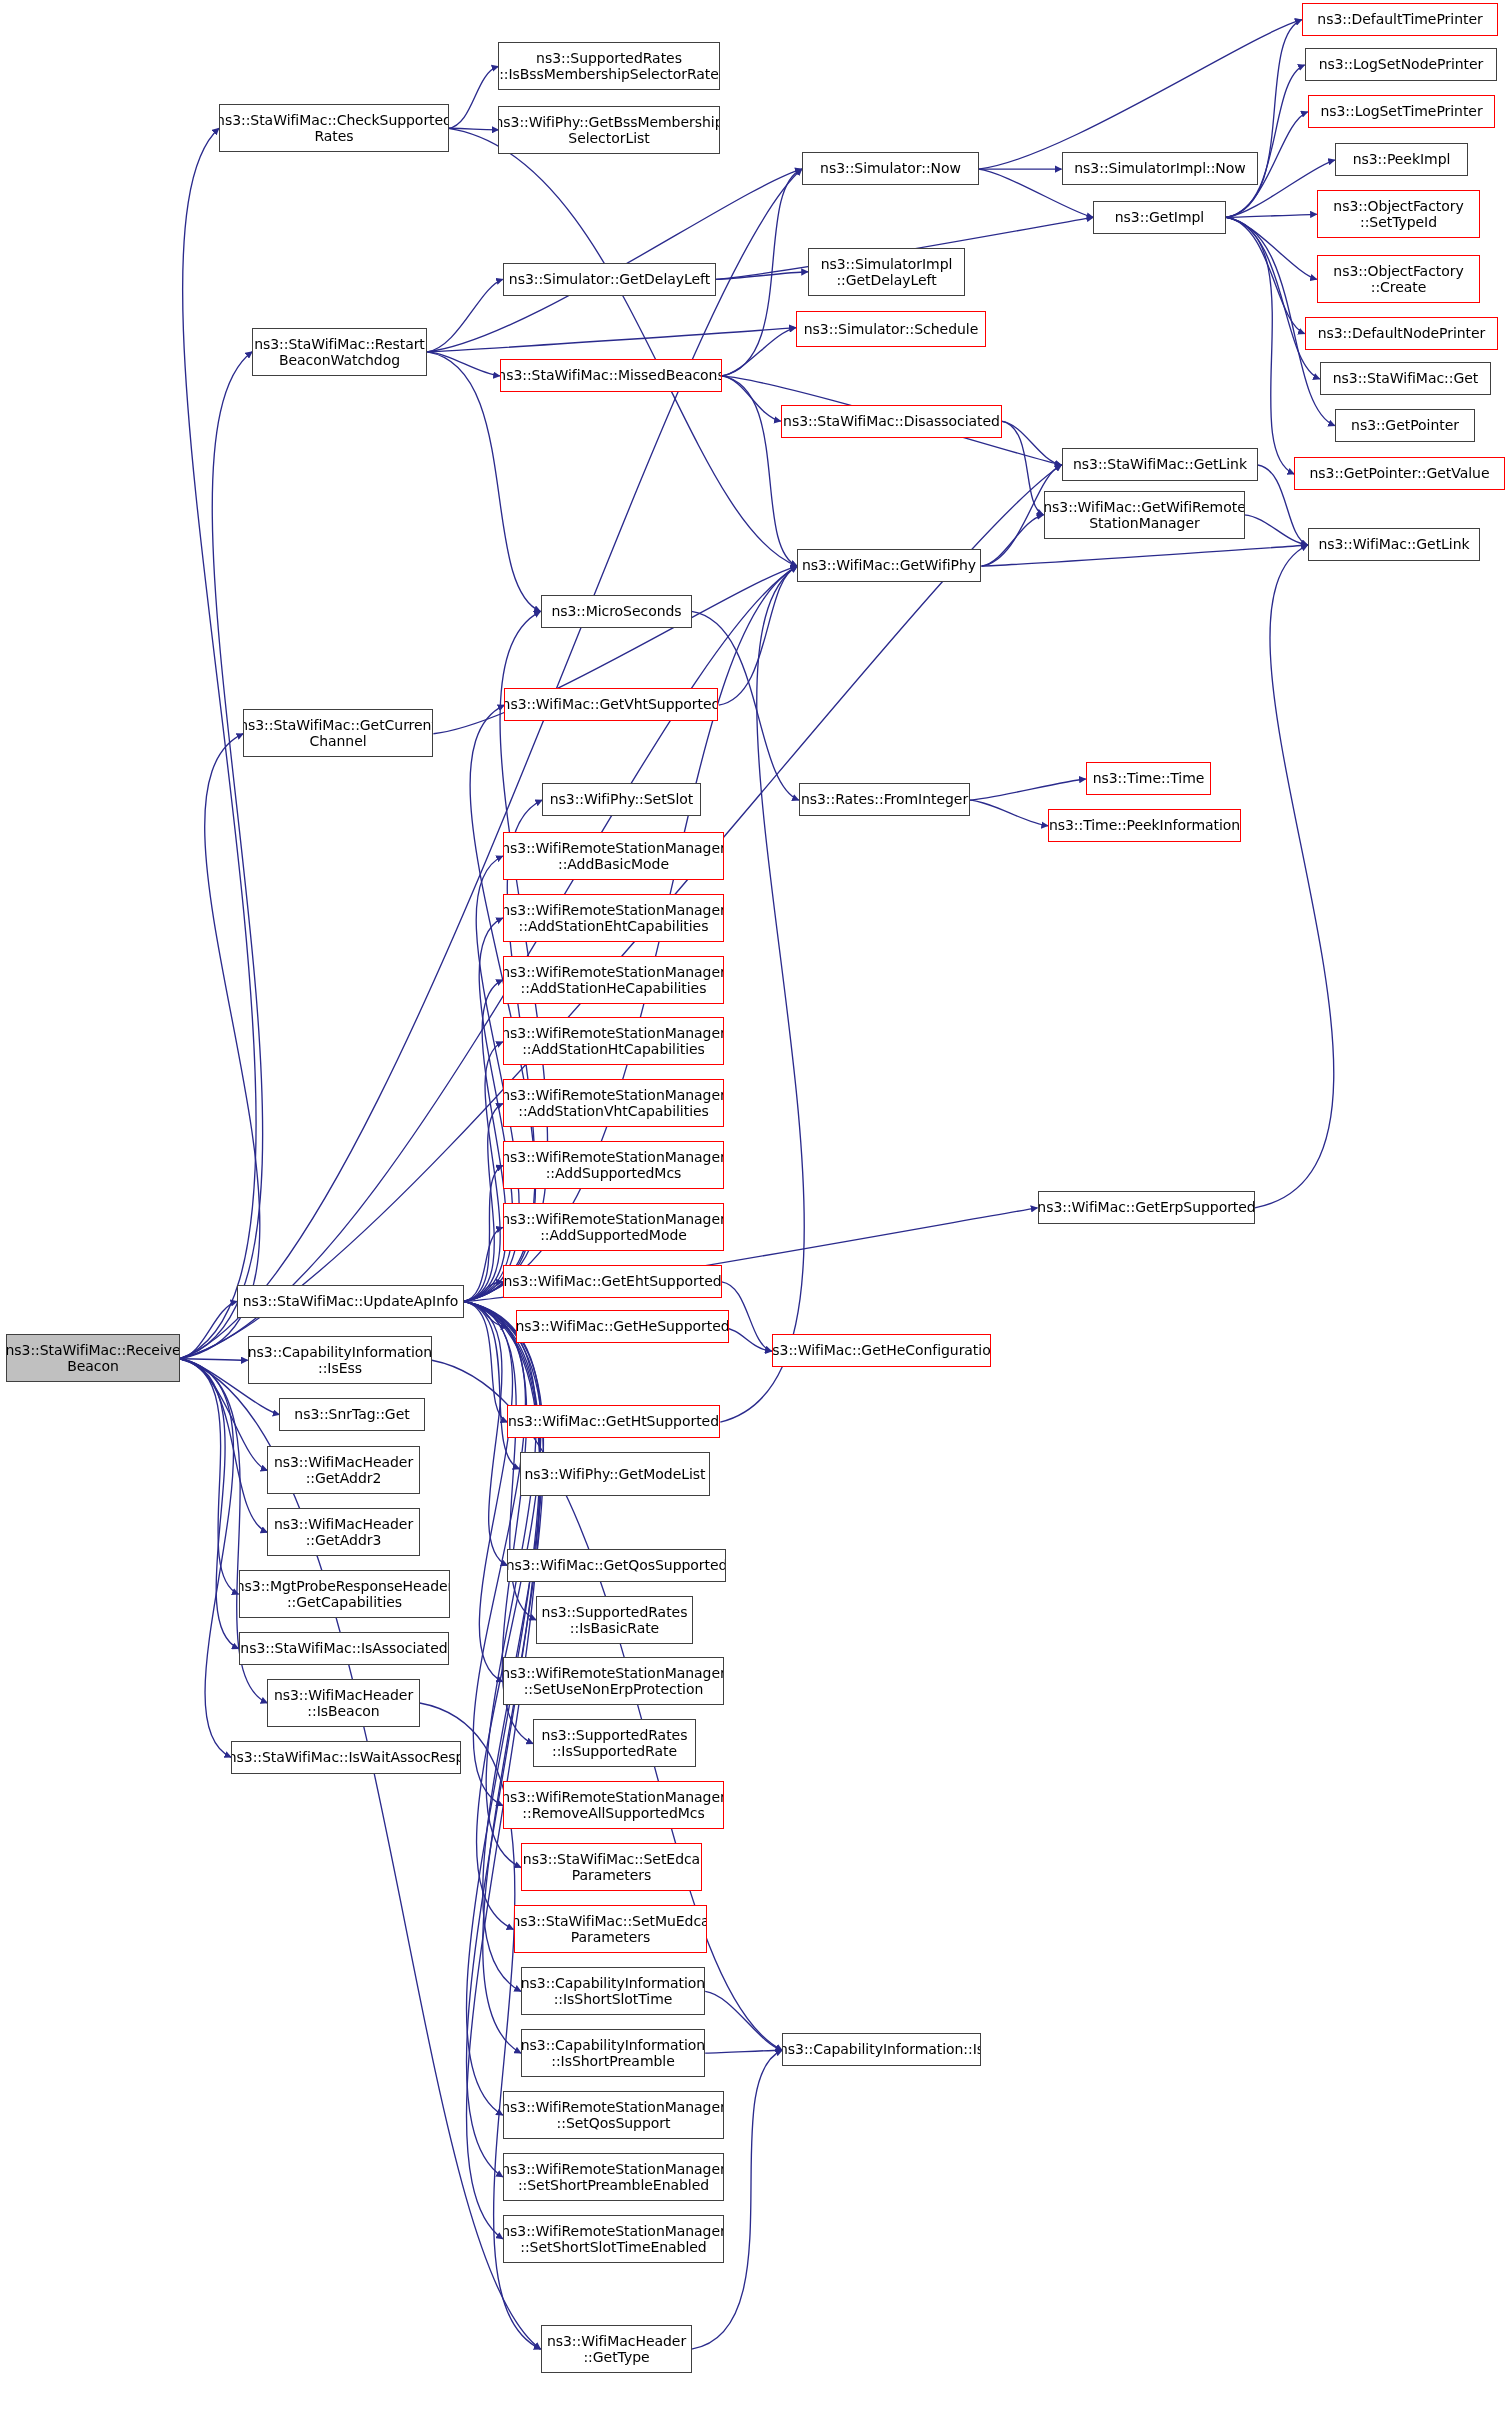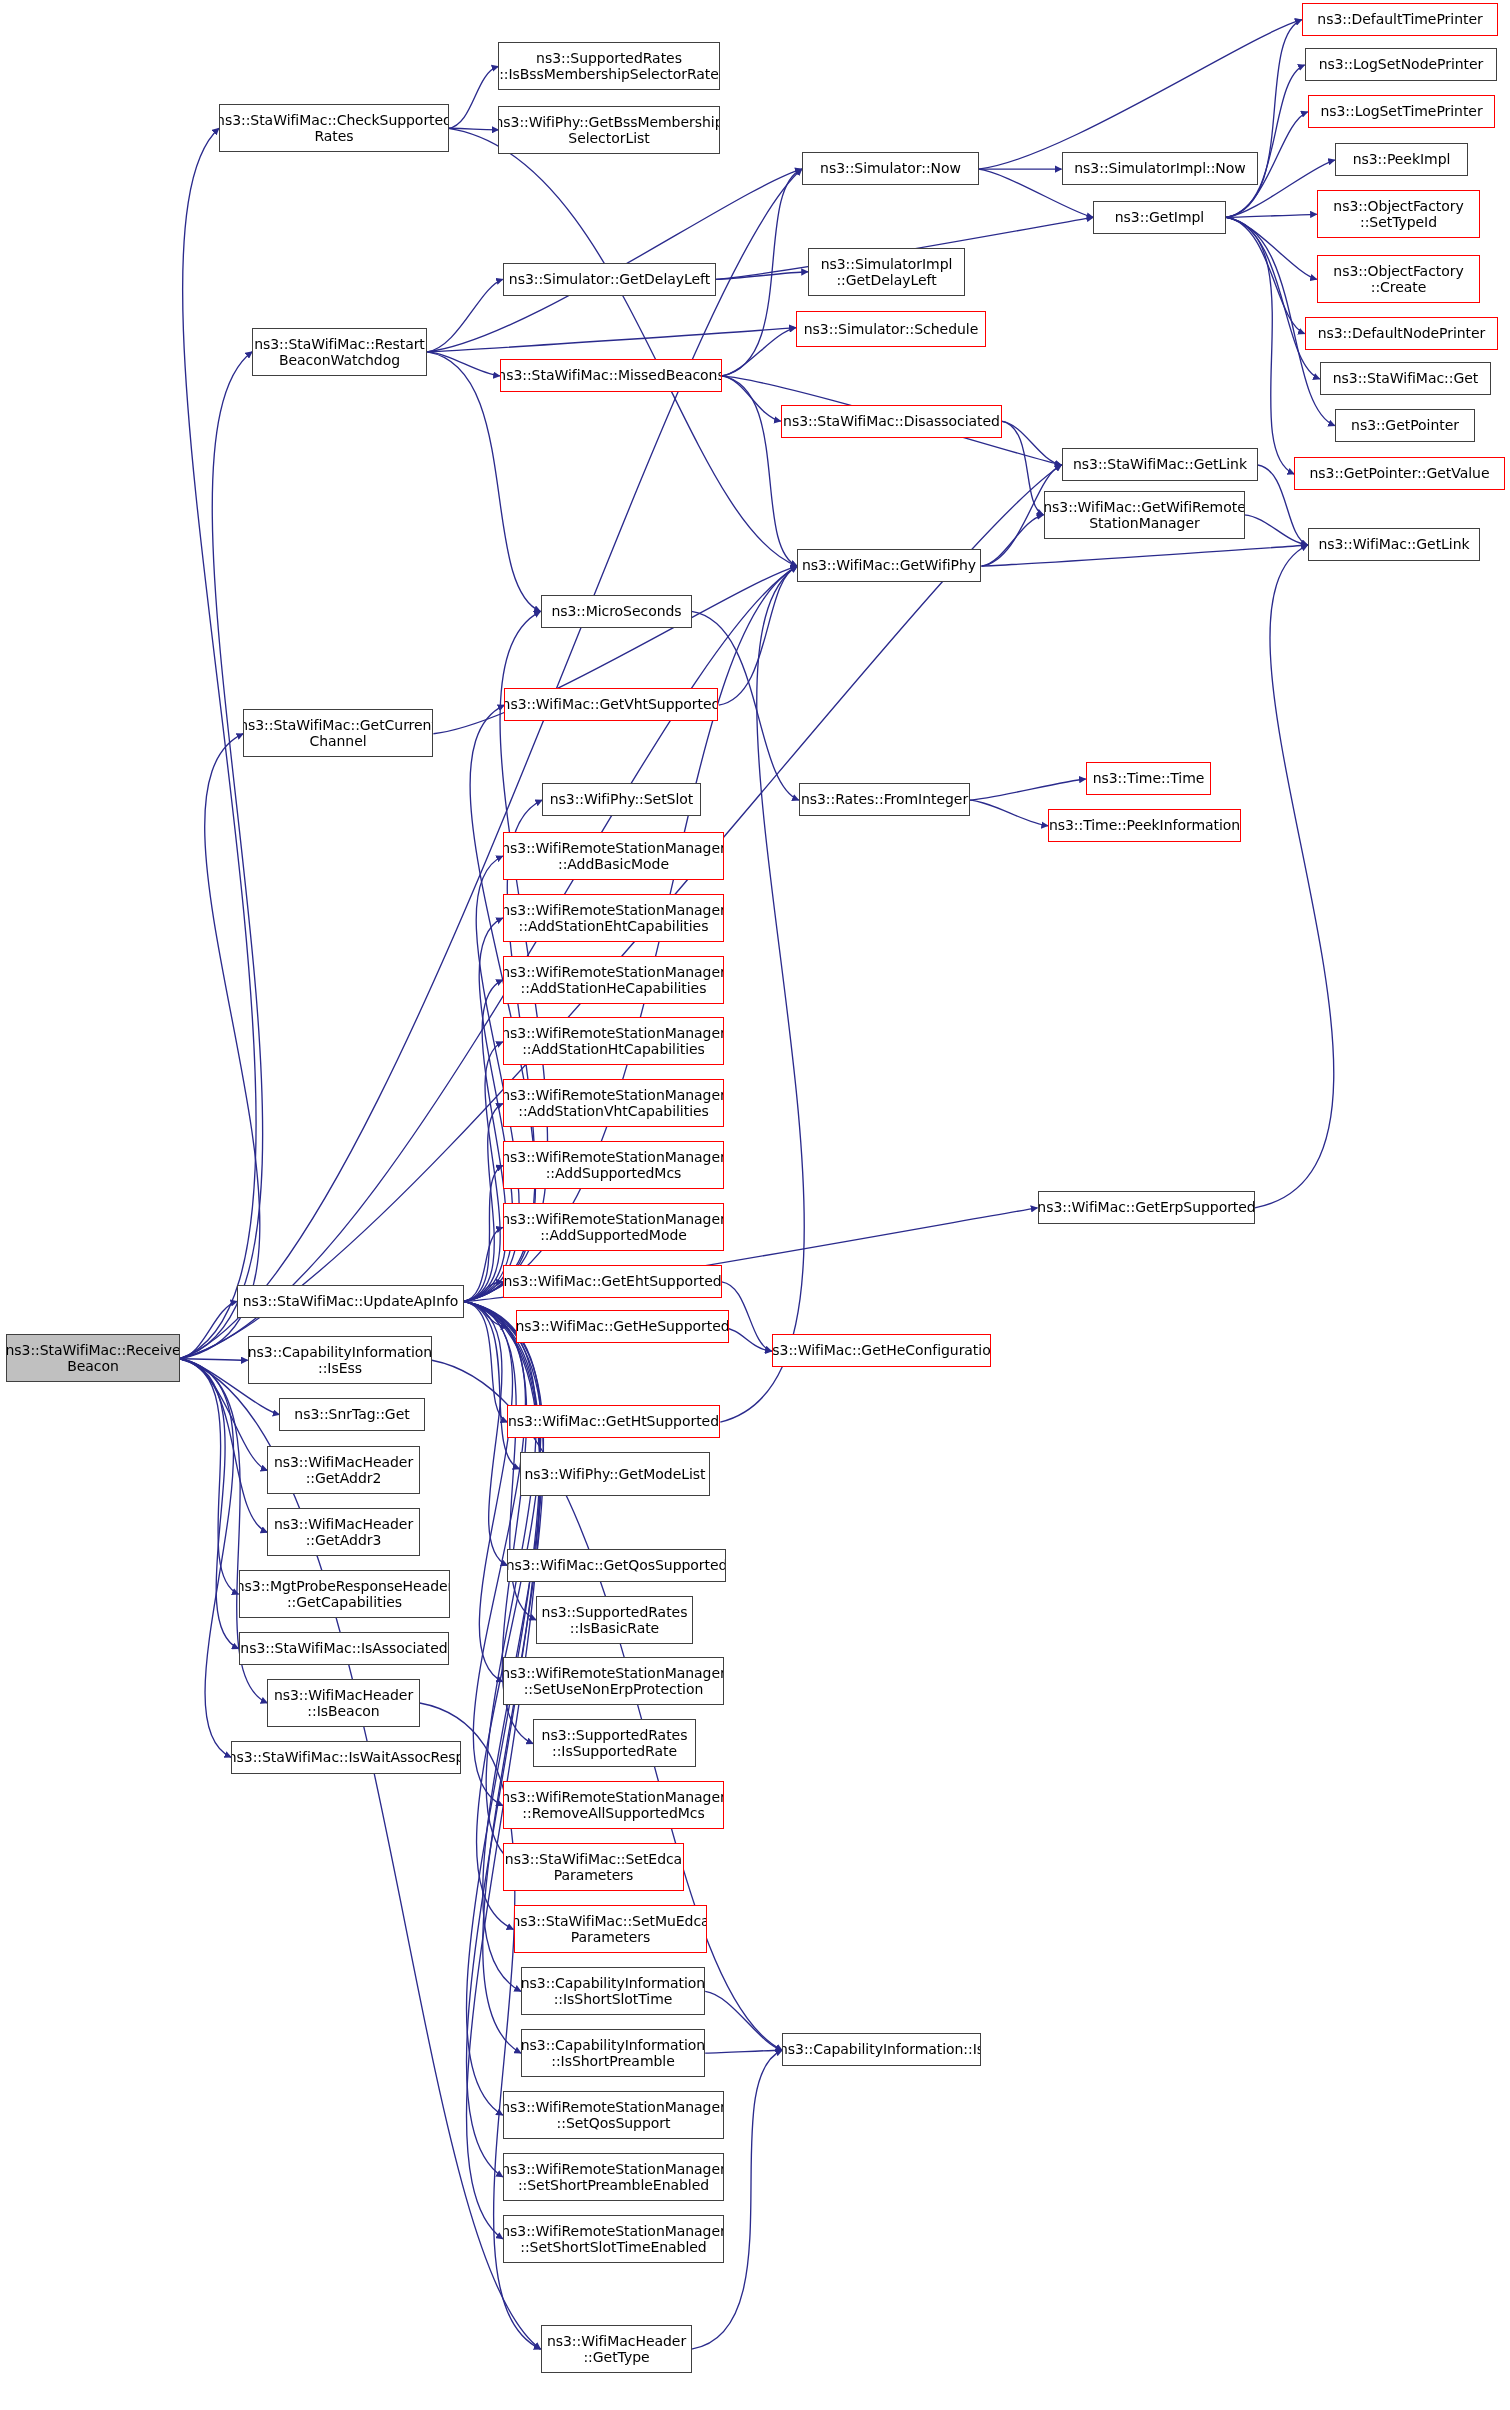--- a/index.html
+++ b/index.html
@@ -231,21 +231,21 @@
       <div class="node" style="left: 231px; top: 1741px; width: 230px; height: 33px;">ns3::StaWifiMac::IsWaitAssocResp</div>
       <div class="node" style="left: 507px; top: 1549px; width: 219px; height: 33px;">ns3::WifiMac::GetQosSupported</div>
       <div class="node" style="left: 536px; top: 1596px; width: 157px; height: 48px;">ns3::SupportedRates
 ::IsBasicRate</div>
       <div class="node" style="left: 503px; top: 1657px; width: 221px; height: 48px;">ns3::WifiRemoteStationManager
 ::SetUseNonErpProtection</div>
       <div class="node" style="left: 533px; top: 1719px; width: 163px; height: 48px;">ns3::SupportedRates
 ::IsSupportedRate</div>
       <div class="node red" style="left: 503px; top: 1781px; width: 221px; height: 48px;">ns3::WifiRemoteStationManager
 ::RemoveAllSupportedMcs</div>
-      <div class="node red" style="left: 503px; top: 1843px; width: 181px; height: 48px;">ns3::StaWifiMac::SetEdca
+      <div class="node red" style="left: 521px; top: 1843px; width: 181px; height: 48px;">ns3::StaWifiMac::SetEdca
 Parameters</div>
       <div class="node red" style="left: 514px; top: 1905px; width: 193px; height: 48px;">ns3::StaWifiMac::SetMuEdca
 Parameters</div>
       <div class="node" style="left: 521px; top: 1967px; width: 184px; height: 48px;">ns3::CapabilityInformation
 ::IsShortSlotTime</div>
       <div class="node" style="left: 521px; top: 2029px; width: 184px; height: 48px;">ns3::CapabilityInformation
 ::IsShortPreamble</div>
       <div class="node" style="left: 782px; top: 2033px; width: 199px; height: 33px;">ns3::CapabilityInformation::Is</div>
       <div class="node" style="left: 503px; top: 2091px; width: 221px; height: 48px;">ns3::WifiRemoteStationManager
 ::SetQosSupport</div>

